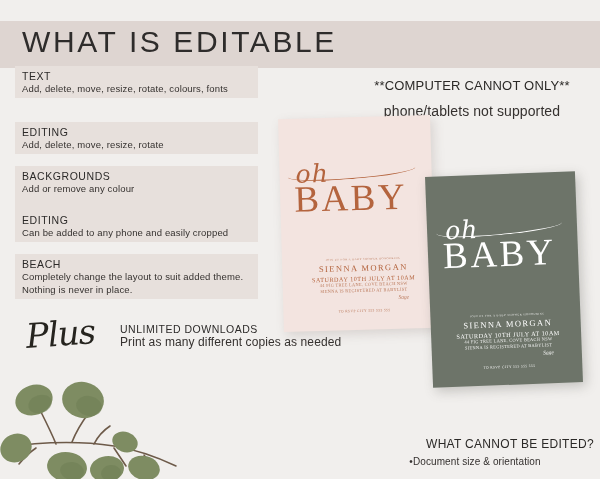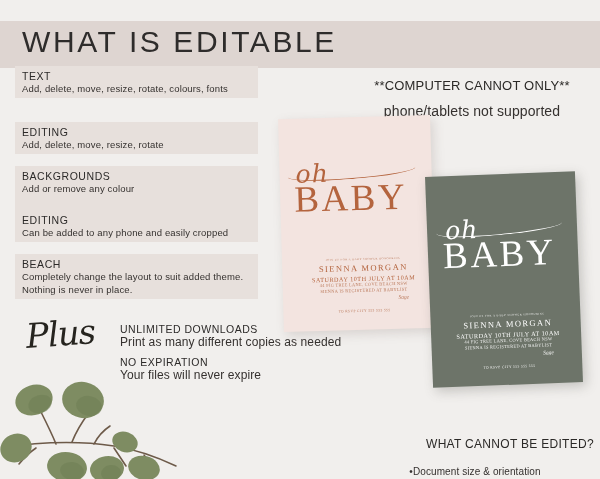--- a/index.html
+++ b/index.html
@@ -137,21 +137,21 @@
     font-size: 12px;
     color: #2b2927;
     letter-spacing: 0.3px;
     white-space: nowrap;
     text-align: right;
   }
   #cannot-edit-item {
     font-size: 10px;
     color: #35312f;
     letter-spacing: 0.1px;
-    margin-top: 15px;
+    margin-top: 5px;
     white-space: nowrap;
   }
 
   
   .card {
     position: absolute;
     box-sizing: border-box;
     overflow: hidden;
   }
   #card-pink {
@@ -314,24 +314,20 @@
     <div class="feature-desc">Nothing is never in place.</div>
   </div>
 
   <div id="plus-word">Plus</div>
 
   <div class="perk" style="top:323px;">
     <div class="perk-title">UNLIMITED DOWNLOADS</div>
     <div class="perk-desc">Print as many different copies as needed</div>
   </div>
 
-  <div class="perk" style="top:356px;">
-    <div class="perk-title">NO EXPIRATION</div>
-    <div class="perk-desc">Your files will never expire</div>
-  </div>
 
   <div id="computer-only">
     <div id="computer-only-main">**COMPUTER CANNOT ONLY**</div>
     <div id="computer-only-sub">phone/tablets not supported</div>
   </div>
 
   <div class="card" id="card-pink">
     <div class="card-script" id="pink-oh">oh</div>
     <div class="card-swash" id="pink-swash"></div>
     <div class="card-baby" id="pink-baby">BABY</div>

